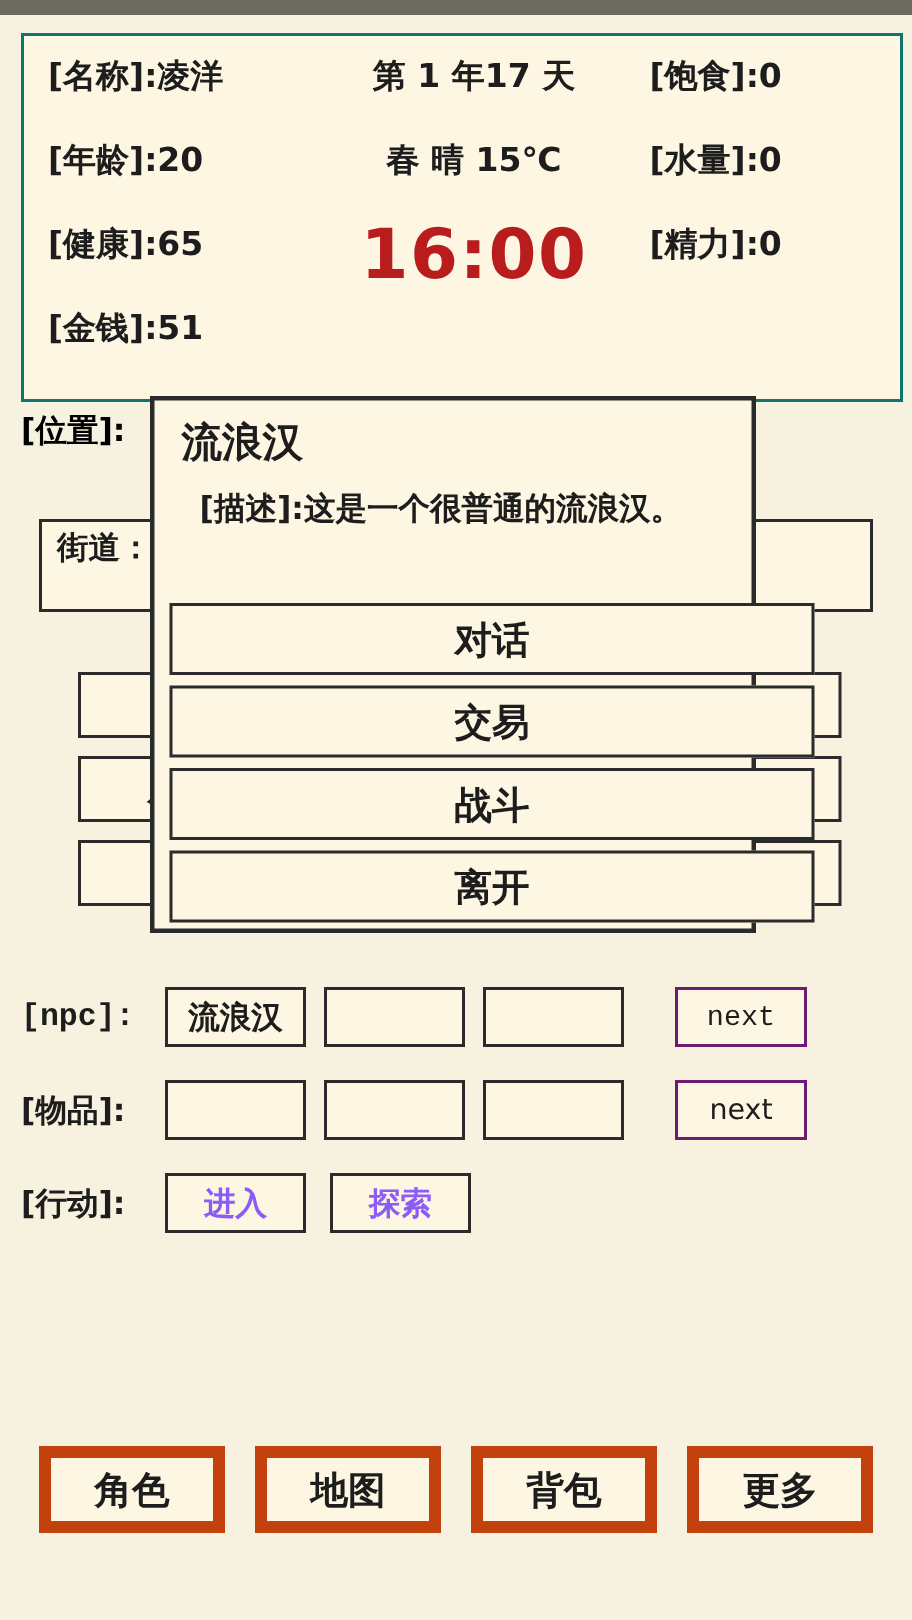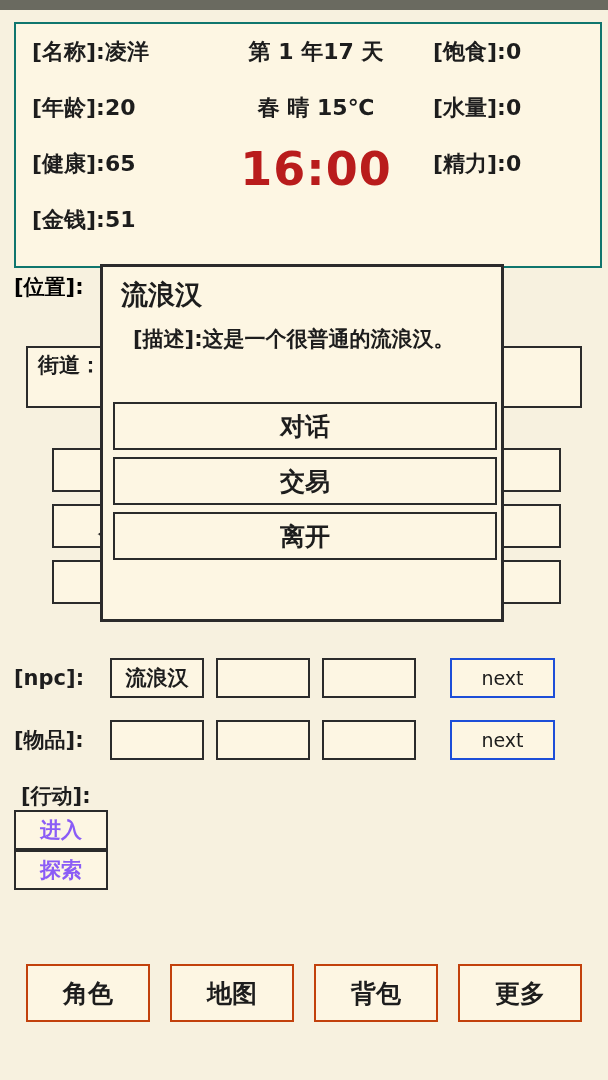--- a/index.html
+++ b/index.html
@@ -90,22 +90,22 @@
   .slot {
     width: 94px; height: 40px;
     border: 2px solid #2b2b2b;
     background: #fdf6e3;
     margin-right: 12px;
     display: flex; align-items: center; justify-content: center;
     font-size: 21px; font-weight: bold; color: #1d1d1d;
   }
   .slot.empty { color: transparent; }
   .next-btn {
-    width: 105px; height: 40px;
-    border: 2px solid #1d4ed8;
+    width: 88px; height: 40px;
+    border: 2px solid #701a75;
     background: #fdf6e3;
     display: flex; align-items: center; justify-content: center;
     font-size: 19px; color: #1d1d1d;
     margin-left: 22px;
   }
   .act-btn {
     min-width: 94px; height: 40px;
     padding: 0 14px;
     border: 2px solid #2b2b2b;
     background: #fdf6e3;
@@ -114,21 +114,21 @@
     margin-right: 16px;
   }
   
   .bottom-nav {
     position: absolute; left: 26px; top: 964px;
     width: 556px;
     display: flex; justify-content: space-between;
   }
   .nav-btn {
     width: 124px; height: 58px;
-    border: 2px solid #c2410c;
+    border: 8px solid #c2410c;
     background: #fdf6e3;
     display: flex; align-items: center; justify-content: center;
     font-size: 25px; font-weight: bold; color: #1d1d1d;
   }
   
   .dialog {
     position: absolute;
     left: 100px; top: 264px;
     width: 404px; height: 358px;
     border: 3px solid #2b2b2b;
@@ -144,21 +144,21 @@
     width: 372px;
     font-size: 21px; font-weight: bold; color: #1d1d1d;
     line-height: 29px;
     margin-left: 12px;
   }
   .dialog-actions {
     position: absolute; left: 10px; top: 135px;
     width: 384px;
   }
   .dialog-btn {
-    width: 384px; height: 48px;
+    width: 430px; height: 48px;
     border: 2px solid #2b2b2b;
     background: #fdf6e3;
     display: flex; align-items: center; justify-content: center;
     font-size: 25px; font-weight: bold; color: #1d1d1d;
     margin-bottom: 7px;
   }
 </style>
 </head>
 <body>
 
@@ -199,50 +199,51 @@
     <div class="place-btn">便利店</div>
     <div class="place-btn">餐馆</div>
   </div>
   <div class="place-row">
     <div class="place-btn">医院</div>
     <div class="place-btn">商店</div>
     <div class="place-btn">警局</div>
   </div>
 </div>
 
-<div class="listrow" style="top:658px;">
+<div class="listrow" style="top:658px;font-family:Liberation Mono, monospace;">
   <div class="row-label">[npc]:</div>
   <div class="slot">流浪汉</div>
   <div class="slot empty"></div>
   <div class="slot empty"></div>
   <div class="next-btn">next</div>
 </div>
 
 <div class="listrow" style="top:720px;">
   <div class="row-label">[物品]:</div>
   <div class="slot empty"></div>
   <div class="slot empty"></div>
   <div class="slot empty"></div>
   <div class="next-btn">next</div>
 </div>
 
-<div class="listrow" style="top:782px;flex-direction:column;">
+<div class="listrow" style="top:782px;">
   <div class="row-label">[行动]:</div>
   <div class="act-btn">进入</div>
   <div class="act-btn">探索</div>
 </div>
 
 <div class="bottom-nav">
   <div class="nav-btn">角色</div>
   <div class="nav-btn">地图</div>
   <div class="nav-btn">背包</div>
   <div class="nav-btn">更多</div>
 </div>
 
 <div class="dialog">
   <div class="dialog-title">流浪汉</div>
   <div class="dialog-desc">[描述]:这是一个很普通的流浪汉。</div>
   <div class="dialog-actions">
     <div class="dialog-btn">对话</div>
     <div class="dialog-btn">交易</div>
+    <div class="dialog-btn">战斗</div>
     <div class="dialog-btn">离开</div>
   </div>
 </div>
 
 </body></html>

